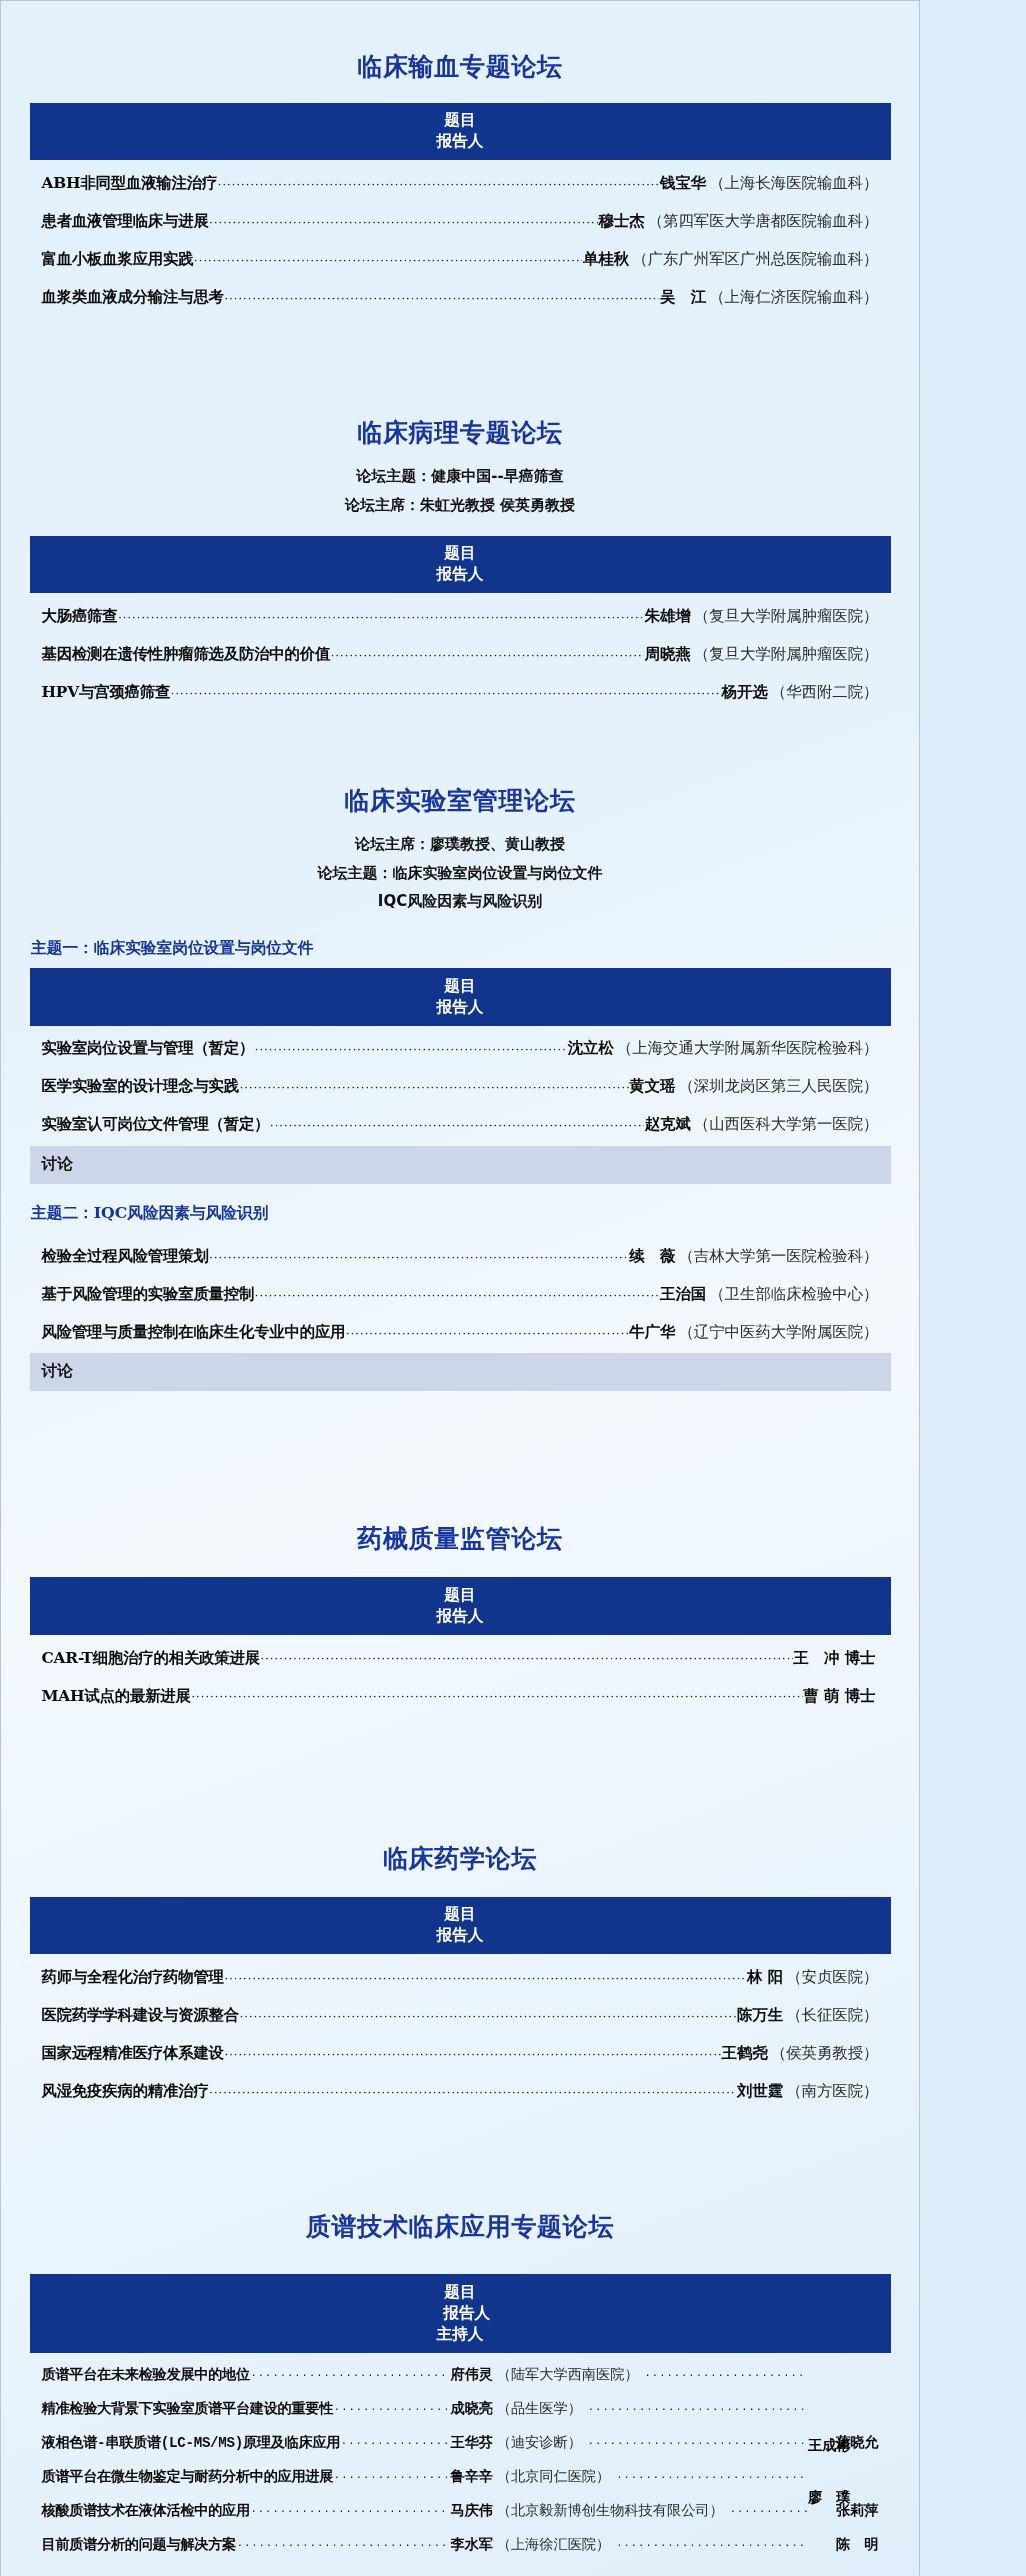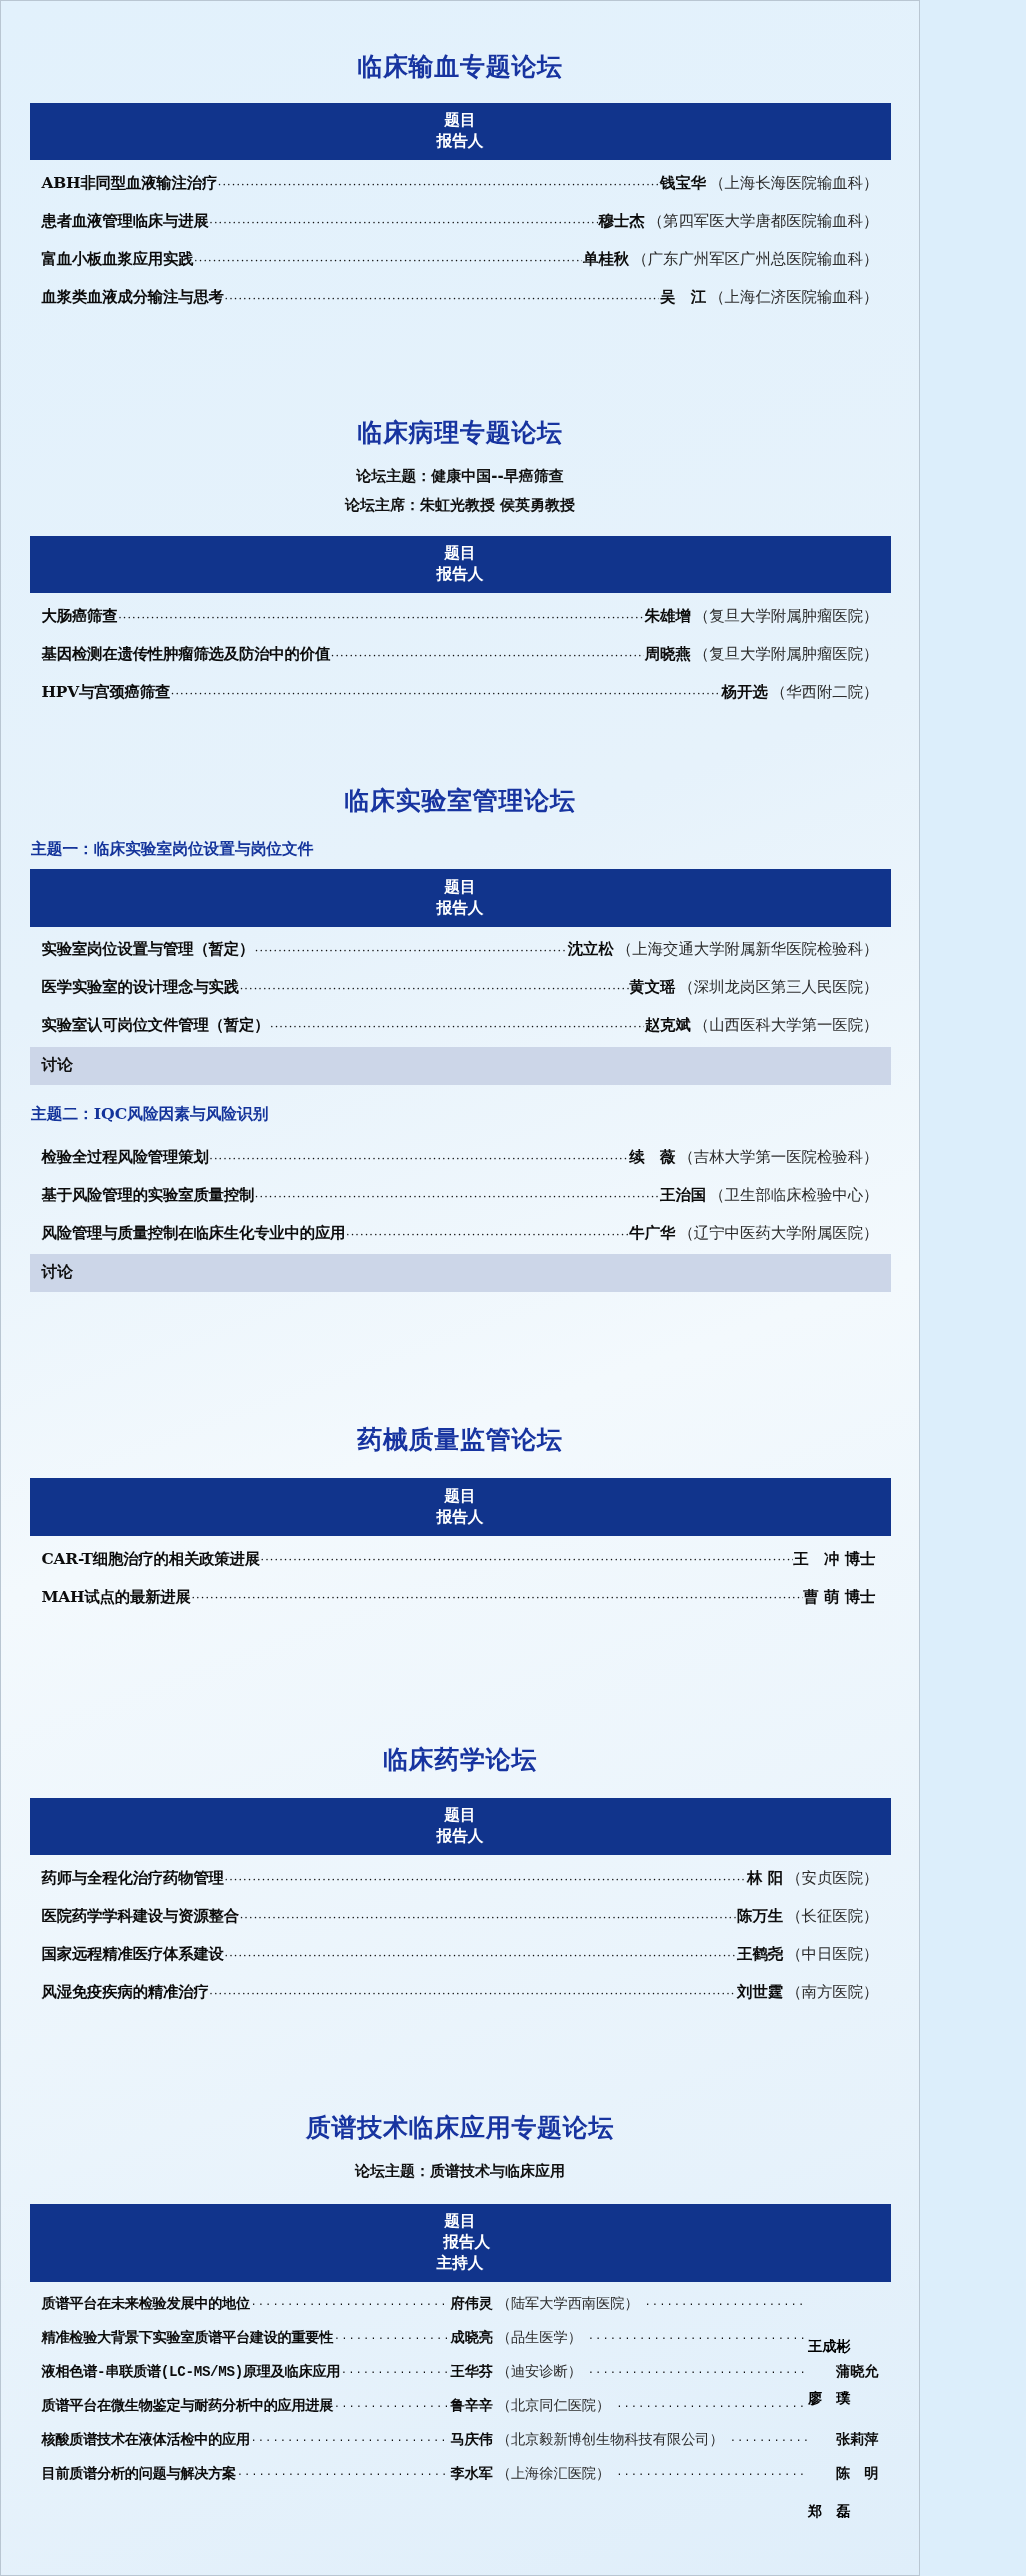--- a/index.html
+++ b/index.html
@@ -210,20 +210,25 @@
         <span class="spk">杨开选</span>
         <span class="org">（华西附二院）</span>
       </div>
     </div>
   </div>
 
   <div class="gap-lg"></div>
 
   <div class="section">
     <h2 class="sec-title">临床实验室管理论坛</h2>
+    <div class="sub-block">
+      <p class="sec-sub">论坛主席：廖璞教授、黄山教授</p>
+      <p class="sec-sub">论坛主题：临床实验室岗位设置与岗位文件</p>
+      <p class="sec-sub">IQC风险因素与风险识别</p>
+    </div>
 
     <div style="height:22.5px"></div>
     <div class="theme-head">主题一：临床实验室岗位设置与岗位文件</div>
 
     <div class="tbl">
       <div class="thead">
         <span class="c-title">题目</span>
         <span class="c-speaker">报告人</span>
       </div>
       <div class="row">
@@ -317,37 +322,36 @@
       <div class="row">
         <span class="ttl">医院药学学科建设与资源整合</span>
         <span class="dots">······························································································································································</span>
         <span class="spk">陈万生</span>
         <span class="org">（长征医院）</span>
       </div>
       <div class="row">
         <span class="ttl">国家远程精准医疗体系建设</span>
         <span class="dots">······························································································································································</span>
         <span class="spk">王鹤尧</span>
-        <span class="org">（中日医院）</span>
+        <span class="org">（侯英勇教授）</span>
       </div>
       <div class="row">
         <span class="ttl">风湿免疫疾病的精准治疗</span>
         <span class="dots">······························································································································································</span>
         <span class="spk">刘世霆</span>
         <span class="org">（南方医院）</span>
       </div>
     </div>
   </div>
 
   <div class="gap-xl"></div>
 
   <div class="section ms-wrap">
     <h2 class="sec-title">质谱技术临床应用专题论坛</h2>
     <div class="sub-block">
-      <p class="sec-sub">论坛主题：质谱技术与临床应用</p>
     </div>
     <div style="height:18px"></div>
 
     <div class="tbl">
       <div class="thead three">
         <span class="c-title">题目</span>
         <span class="c-speaker">报告人</span>
         <span class="c-host">主持人</span>
       </div>
 

